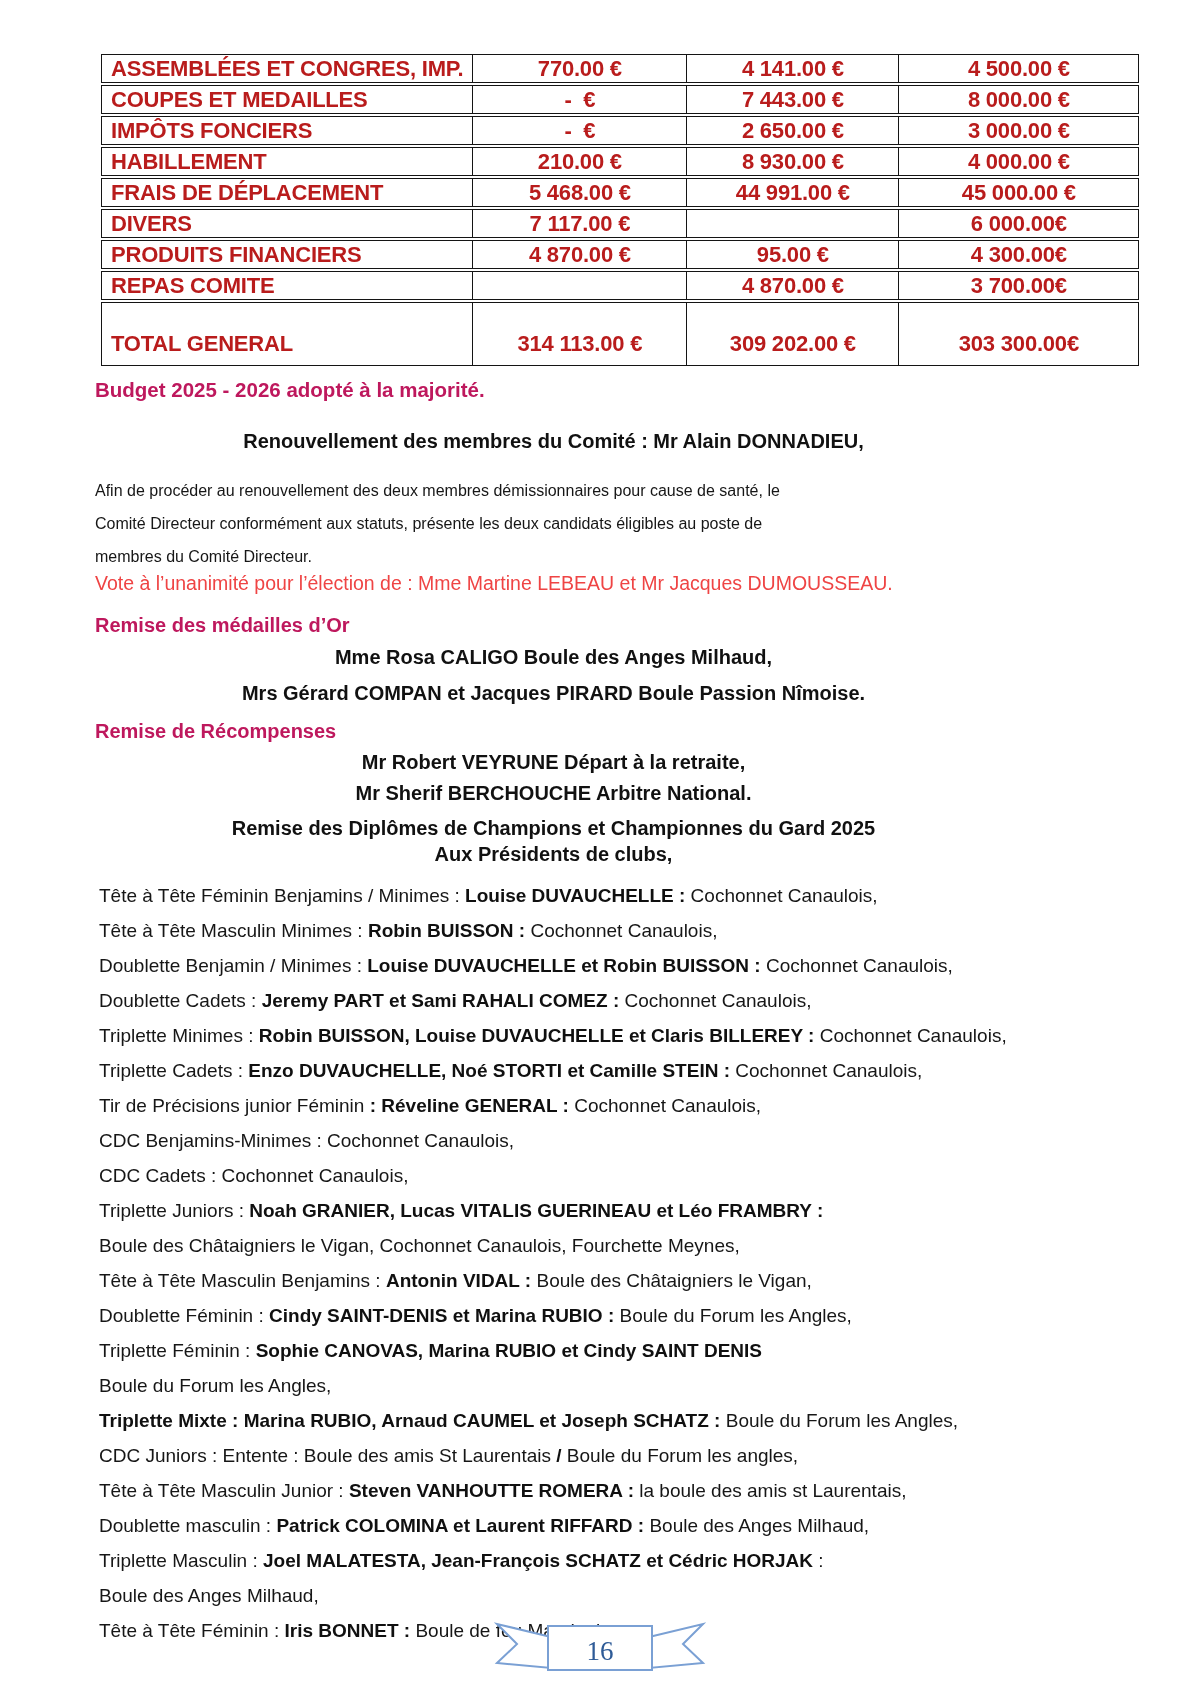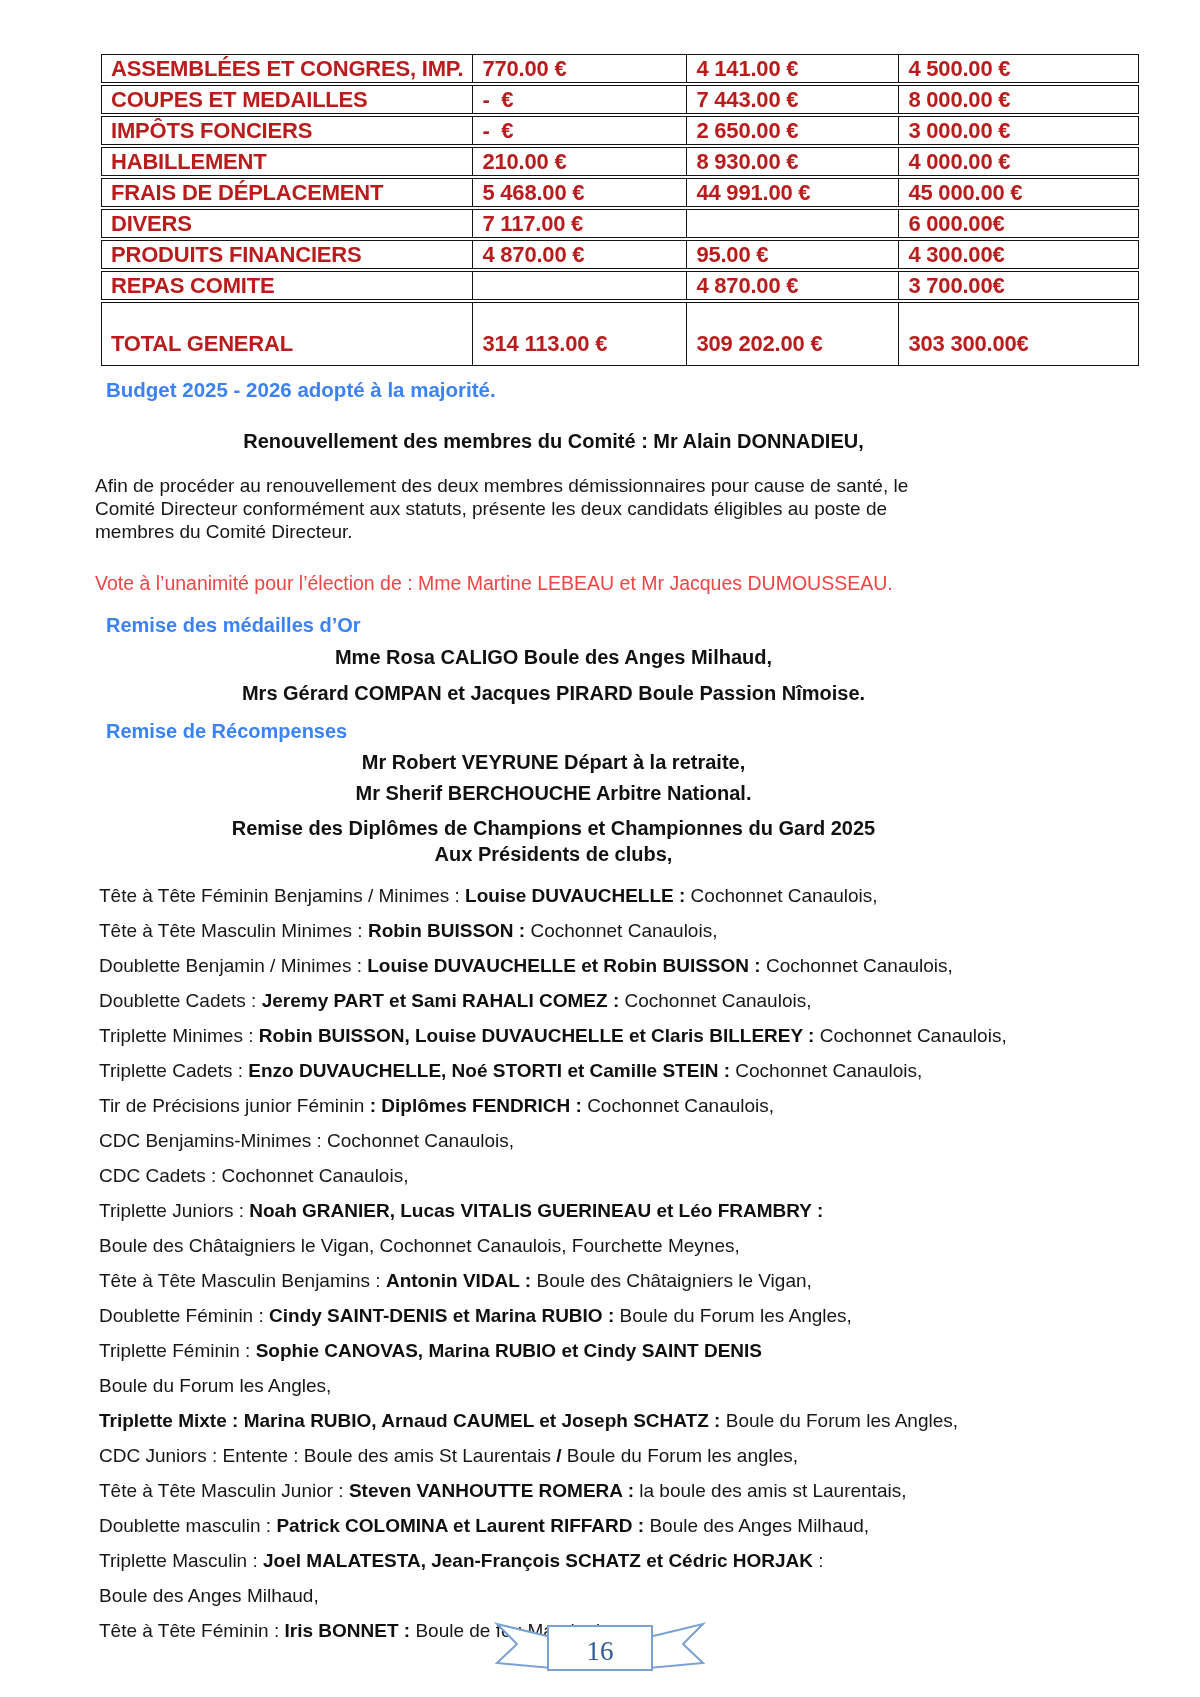--- a/index.html
+++ b/index.html
@@ -12,28 +12,28 @@
   .budget-table-wrap { position:absolute; left:101px; top:52px; }
   table.budget { border-collapse:separate; border-spacing:0 2px; table-layout:fixed; }
   table.budget td {
     border:1.6px solid #141414; border-left:none;
     font-weight:700; font-size:22px; letter-spacing:-0.2px;
     padding:0 9px; height:27px; white-space:pre; overflow:hidden;
     vertical-align:middle; color:#b91c1c;
   }
   table.budget td:first-child { border-left:1.6px solid #141414; }
   table.budget td.label  { text-align:left; }
-  table.budget td.amount { text-align:left; }
+  table.budget td.amount { text-align:center; }
   table.budget tr.total-row td { height:54px; vertical-align:bottom; padding-bottom:8px; }
 
   
   .abs { position:absolute; left:95px; }
-  .bold-head { font-weight:700; font-size:20.5px; color:#3b82f6;margin-left:11px; }
+  .bold-head { font-weight:700; font-size:20.5px; color:#be185d; }
   .center-block { width:917px; text-align:center; font-weight:700; font-size:20px; color:#111; }
-  .para { font-size:19px; line-height:23px; white-space:pre-line; color:#161616; width:1020px; }
+  .para { font-size:16px; line-height:33px; white-space:pre-line; color:#161616; width:1020px; }
   .plain { font-size:19.5px; color:#ef4444; }
 
   .results { width:1030px; }
   .results p { margin:4px; font-size:19px; line-height:31px; color:#161616; }
   .results b { font-weight:700; color:#101010; }
 
   
   .ribbon { position:absolute; left:489px; top:1611px; }
 </style>
 </head>
@@ -131,21 +131,21 @@
   <div class="abs center-block" style="top:817px;">Remise des Diplômes de Champions et Championnes du Gard 2025</div>
   <div class="abs center-block" style="top:843px;">Aux Présidents de clubs,</div>
 
   <div class="abs results" style="top:876px;">
       <p><span>Tête à Tête Féminin Benjamins / Minimes : </span><b>Louise DUVAUCHELLE :</b><span> Cochonnet Canaulois,</span></p>
       <p><span>Tête à Tête Masculin Minimes : </span><b>Robin BUISSON :</b><span>  Cochonnet Canaulois,</span></p>
       <p><span>Doublette Benjamin / Minimes : </span><b>Louise DUVAUCHELLE et Robin BUISSON :</b><span> Cochonnet Canaulois,</span></p>
       <p><span>Doublette Cadets : </span><b>Jeremy PART et Sami RAHALI COMEZ :</b><span> Cochonnet Canaulois,</span></p>
       <p><span>Triplette Minimes : </span><b>Robin BUISSON, Louise DUVAUCHELLE et Claris BILLEREY :</b><span> Cochonnet Canaulois,</span></p>
       <p><span>Triplette Cadets : </span><b>Enzo DUVAUCHELLE, Noé STORTI et Camille STEIN :</b><span> Cochonnet Canaulois,</span></p>
-      <p><span>Tir de Précisions junior Féminin </span><b>: Diplômes FENDRICH :</b><span> Cochonnet Canaulois,</span></p>
+      <p><span>Tir de Précisions junior Féminin </span><b>: Réveline GENERAL :</b><span> Cochonnet Canaulois,</span></p>
       <p><span>CDC Benjamins-Minimes : Cochonnet Canaulois,</span></p>
       <p><span>CDC Cadets : Cochonnet Canaulois,</span></p>
       <p><span>Triplette Juniors : </span><b>Noah GRANIER, Lucas VITALIS GUERINEAU et Léo FRAMBRY :</b></p>
       <p><span>Boule des Châtaigniers le Vigan, Cochonnet Canaulois, Fourchette Meynes,</span></p>
       <p><span>Tête à Tête Masculin Benjamins : </span><b>Antonin VIDAL :</b><span> Boule des Châtaigniers le Vigan,</span></p>
       <p><span>Doublette Féminin : </span><b>Cindy SAINT-DENIS et Marina RUBIO :</b><span> Boule du Forum les Angles,</span></p>
       <p><span>Triplette Féminin : </span><b>Sophie CANOVAS, Marina RUBIO et Cindy SAINT DENIS</b></p>
       <p><span> Boule du Forum les Angles,</span></p>
       <p><b>Triplette Mixte : Marina RUBIO, Arnaud CAUMEL et Joseph SCHATZ :</b><span> Boule du Forum les Angles,</span></p>
       <p><span>CDC Juniors : Entente : Boule des amis St Laurentais </span><b>/</b><span> Boule du Forum les angles,</span></p>

